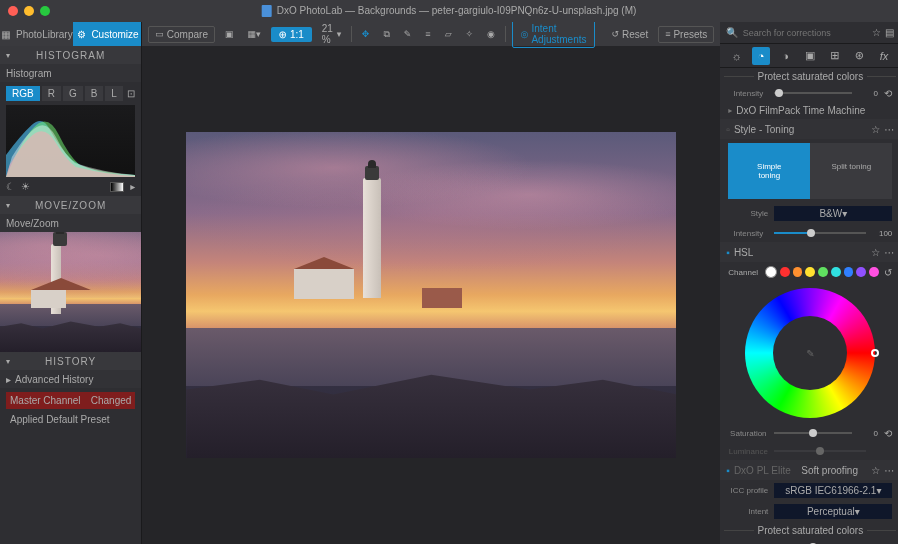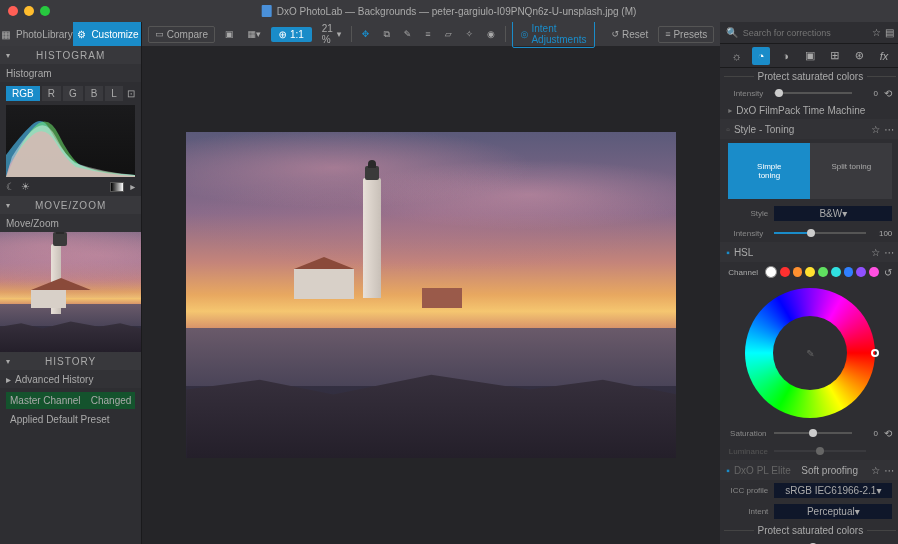--- a/index.html
+++ b/index.html
@@ -1,42 +1,42 @@
 <!DOCTYPE html>
 <html><head>
 <meta charset="utf-8">
 <style>
 *{margin:0;padding:0;box-sizing:border-box;font-family:Arial,sans-serif;font-size:10px;color:#aaa;user-select:none}
 body{background:#2a2a2e;width:898px;height:544px;overflow:hidden;display:flex;flex-direction:column}
 .titlebar{height:22px;background:#3a3a3e;display:flex;align-items:center;padding:0 8px;position:relative}
 .traffic{display:flex;gap:6px}
 .dot{width:10px;height:10px;border-radius:50%}
 .red{background:#ff5f56}.yellow{background:#ffbd2e}.green{background:#27c93f}
-.title{position:absolute;left:50%;transform:translateX(-50%);color:#ccc;display:flex;align-items:center;gap:5px}
+.title{position:absolute;left:50%;transform:translateX(-50%);color:#ccc;display:flex;align-items:flex-start;gap:5px}
 .doc-icon{width:10px;height:12px;background:#4a90d9;border-radius:1px}
 .main{flex:1;display:flex;min-height:0}
 .leftcol{width:188px;background:#2e2e32;display:flex;flex-direction:column;border-right:1px solid #1a1a1c}
 .tabs{display:flex;height:24px}
 .tab{flex:1;display:flex;align-items:center;justify-content:center;gap:4px;background:#3a3a3e;cursor:pointer}
 .tab.active{background:#1a8cc9;color:#fff}
 .tab.active span{color:#fff}
 .icon{width:12px;height:12px;display:inline-flex;align-items:center;justify-content:center}
 .panel-hdr{height:18px;background:#38383c;display:flex;align-items:center;justify-content:center;font-size:9px;letter-spacing:1px;position:relative}
 .panel-hdr .tri{position:absolute;left:6px;font-size:8px}
 .panel-sub{height:18px;background:#323236;display:flex;align-items:center;padding:0 6px;font-size:9px}
 .histo-modes{display:flex;gap:2px;padding:4px 6px;align-items:center}
 .mode{padding:2px 6px;background:#3a3a3e;cursor:pointer;font-size:10px}
 .mode.active{background:#1a8cc9;color:#fff}
 .histo-canvas{height:72px;margin:0 6px;background:linear-gradient(180deg,#1a1a1c,#111);position:relative;overflow:hidden}
 .histo-bottom{display:flex;padding:4px 6px;gap:6px;align-items:center}
 .histo-bottom .sp{flex:1}
 .gradbar{width:14px;height:10px;background:linear-gradient(90deg,#000,#fff);border:1px solid #555}
 .preview{height:120px;margin:0;background:#000;position:relative;overflow:hidden}
 .history-body{flex:1;padding:4px 6px;display:flex;flex-direction:column;gap:2px}
-.hist-row{display:flex;justify-content:space-between;padding:3px 4px;background:#14532d;font-size:9px}
+.hist-row{display:flex;justify-content:space-between;padding:3px 4px;background:#7f1d1d;font-size:9px}
 .center{flex:1;display:flex;flex-direction:column;background:#252528}
 .toolbar{height:24px;background:#3a3a3e;display:flex;align-items:center;padding:0 6px;gap:6px}
 .toolbar .sep{width:1px;height:16px;background:#555}
 .tbtn{padding:2px 4px;cursor:pointer;display:flex;align-items:center;gap:3px;font-size:9px}
 .tbtn.pill{border:1px solid #555;border-radius:2px;padding:2px 6px}
 .tbtn.blue{background:#1a8cc9;color:#fff;border-radius:2px;padding:2px 8px}
 .tbtn.blue span{color:#fff}
 .tbtn.local{border:1px solid #1a8cc9;color:#1a8cc9;border-radius:2px;padding:2px 8px}
 .canvas-area{flex:1;display:flex;align-items:center;justify-content:center;padding:20px}
 .photo{width:490px;height:326px;position:relative;overflow:hidden}

